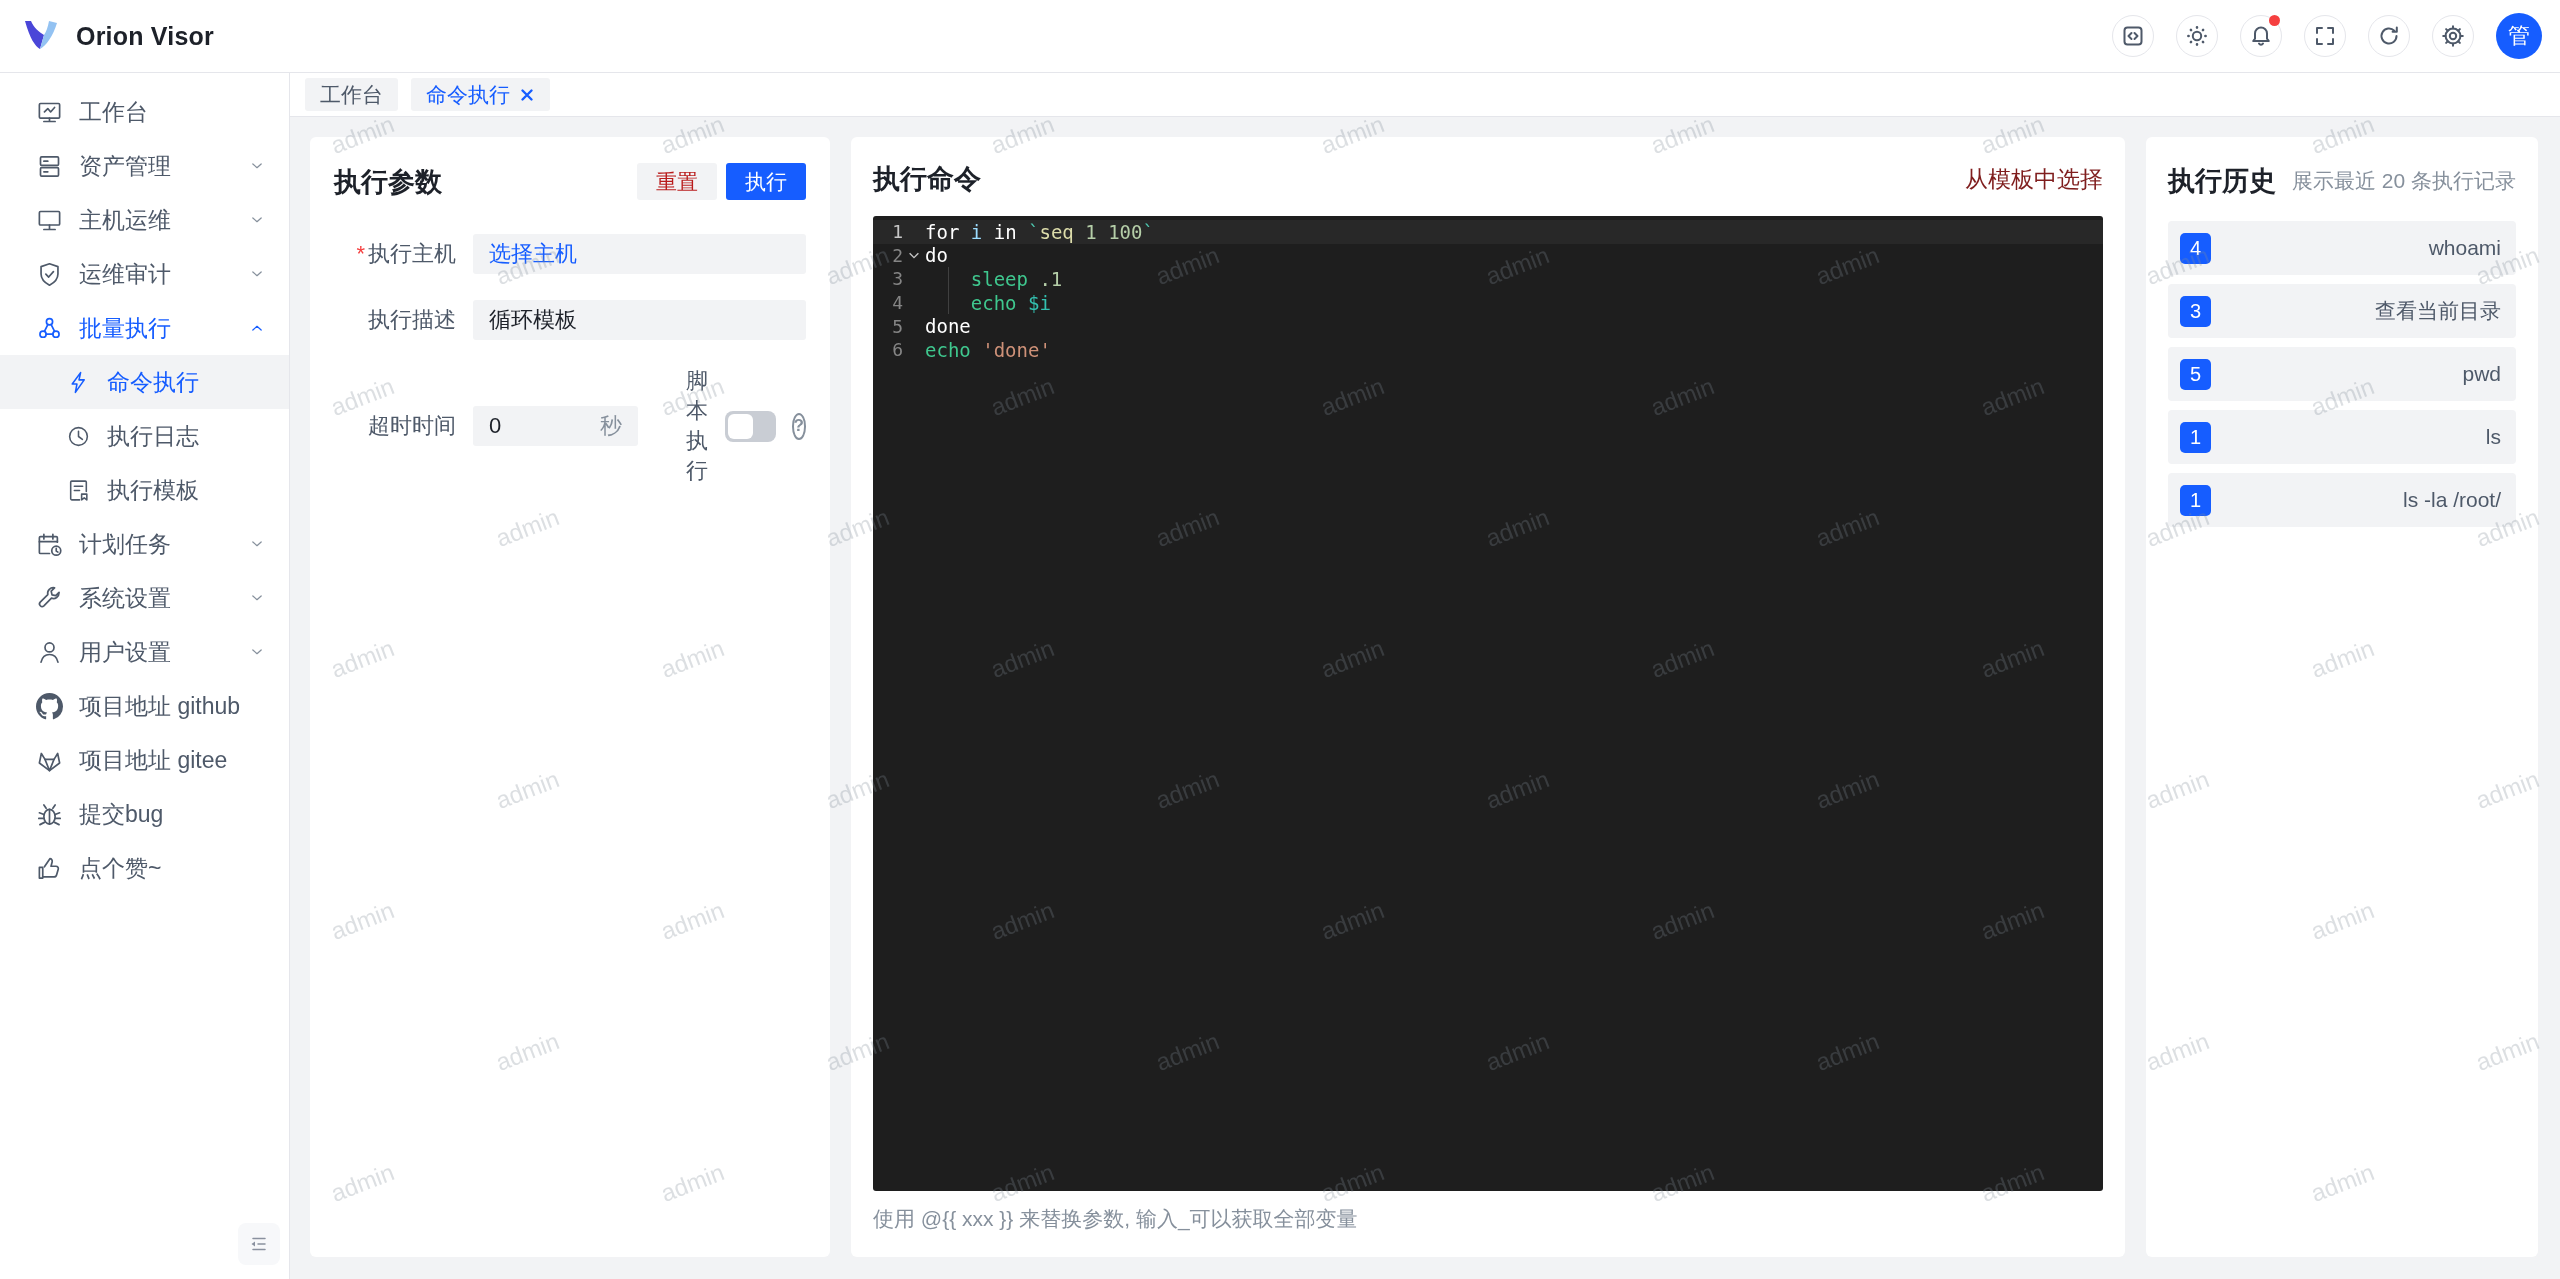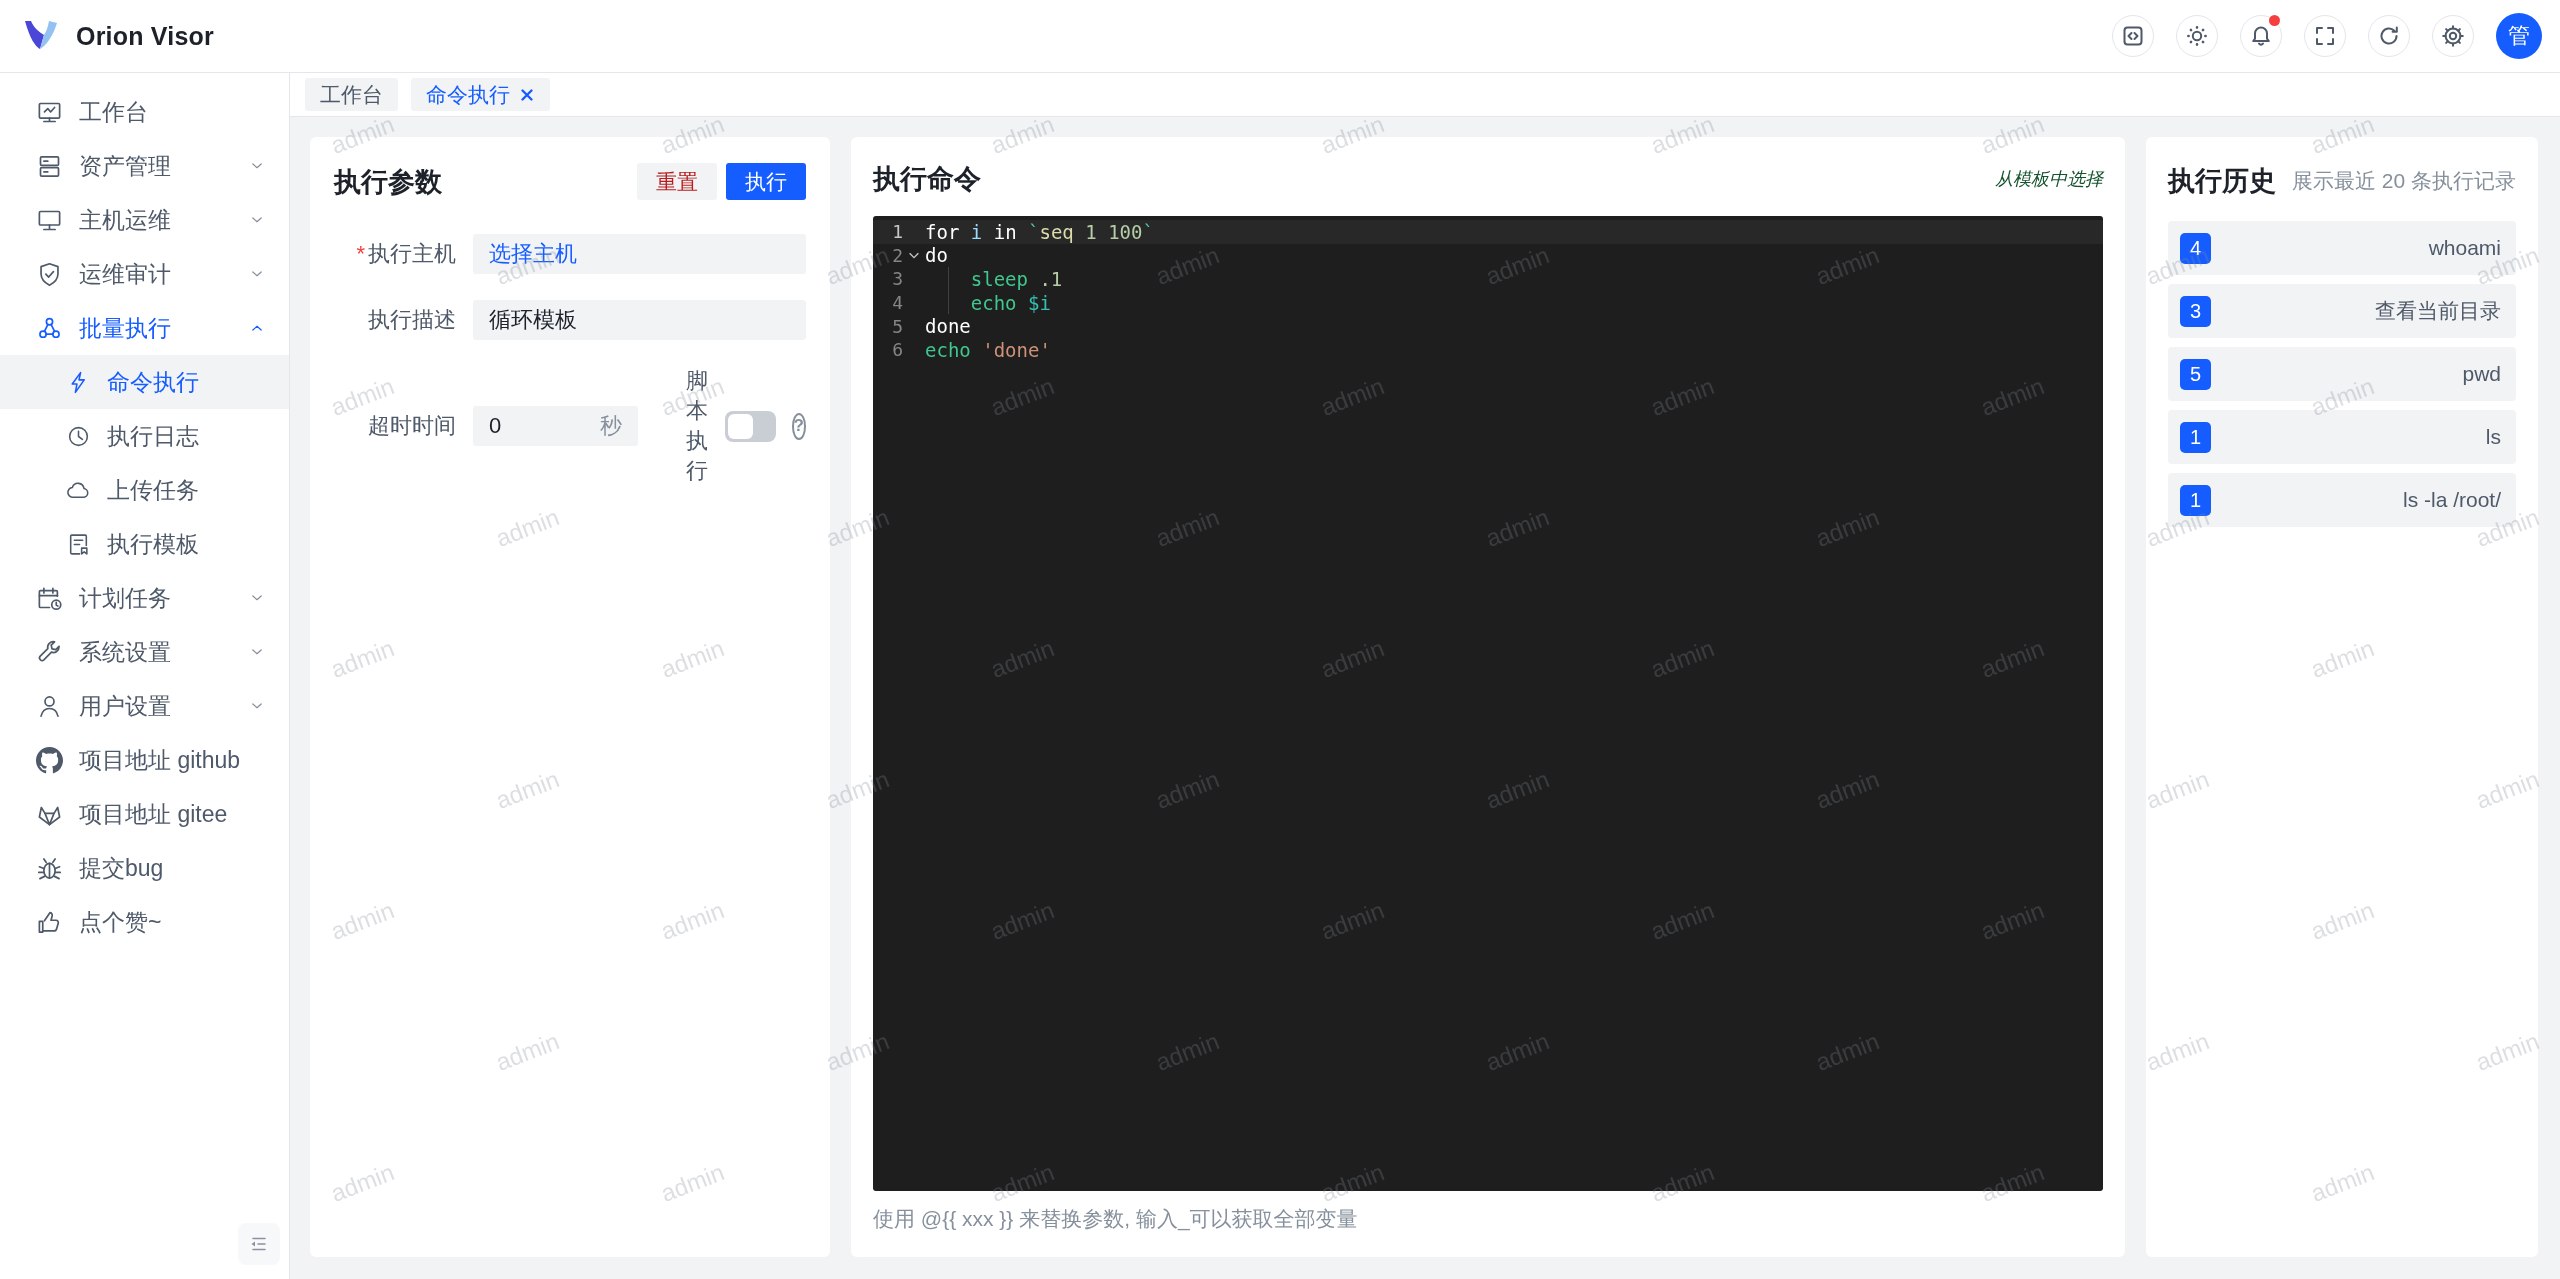--- a/index.html
+++ b/index.html
@@ -73,21 +73,21 @@
   .inline-label { margin-left:48px; font-size:22px; color:#4e5969; }
   .switch { margin-left:15px; width:51px; height:31px; background:#c9cdd4; border-radius:8px;
     position:relative; cursor:pointer; flex:0 0 auto; }
   .switch .knob { position:absolute; left:3px; top:3px; width:25px; height:25px; background:#fff; border-radius:6px; }
   .help { margin-left:16px; width:27px; height:27px; border-radius:50%; border:2px solid #86909c;
     color:#86909c; font-size:17px; font-weight:700; display:flex; align-items:center; justify-content:center; }
 
   
   .p-cmd { flex:1 1 auto; padding:24px 22px; display:flex; flex-direction:column; }
   .p-cmd .panel-h { margin-bottom:19px; }
-  .tpl-link { margin-left:auto; color:#14532d; font-size:18px; cursor:pointer;font-style:italic; }
+  .tpl-link { margin-left:auto; color:#7f1d1d; font-size:23px; cursor:pointer; }
   .editor { background:#1e1e1e; border-radius:3px; height:1012px; overflow:hidden; padding-top:4px;
     font-family:"DejaVu Sans Mono","Liberation Mono",monospace; font-size:19px; cursor:text; }
   .code-line { height:23.6px; display:flex; align-items:center; position:relative; }
   .code-line.active { background:#282828; }
   .code-num { width:30px; text-align:right; color:#858585; flex:0 0 auto; font-size:18px; }
   .code-line.active .code-num { color:#c6c6c6; }
   .code-fold { width:22px; flex:0 0 auto; display:flex; justify-content:center; color:#c5c5c5; cursor:pointer; }
   .code-fold svg { stroke:currentColor; fill:none; stroke-width:1.6; }
   .code-text { white-space:pre; color:#d4d4d4; }
   .code-line.guide::before { content:""; position:absolute; left:75px; top:0; bottom:0; width:1px; background:#404040; }
@@ -247,28 +247,20 @@
       <span>命令执行</span>
     </div>
     <div class="menu-item sub">
       <span class="mi-icon">
           <svg viewBox="0 0 48 48">
             <circle cx="24" cy="24" r="17"></circle>
             <path d="M24 14v10l7.5 5.5"></path>
           </svg>
         </span>
       <span>执行日志</span>
-    </div>
-    <div class="menu-item sub">
-      <span class="mi-icon">
-          <svg viewBox="0 0 48 48">
-            <path d="M14 37h19a8.5 8.5 0 0 0 1.5-16.9 11.5 11.5 0 0 0-22.3-2A8.2 8.2 0 0 0 14 37z"></path>
-          </svg>
-        </span>
-      <span>上传任务</span>
     </div>
     <div class="menu-item sub">
       <span class="mi-icon">
           <svg viewBox="0 0 48 48">
             <path d="M39 26V8a2 2 0 0 0-2-2H11a2 2 0 0 0-2 2v32a2 2 0 0 0 2 2h15"></path>
             <path d="M16 16h16M16 24h10"></path>
             <path d="M30 31h10v11l-5-4-5 4z"></path>
           </svg>
         </span>
       <span>执行模板</span>

